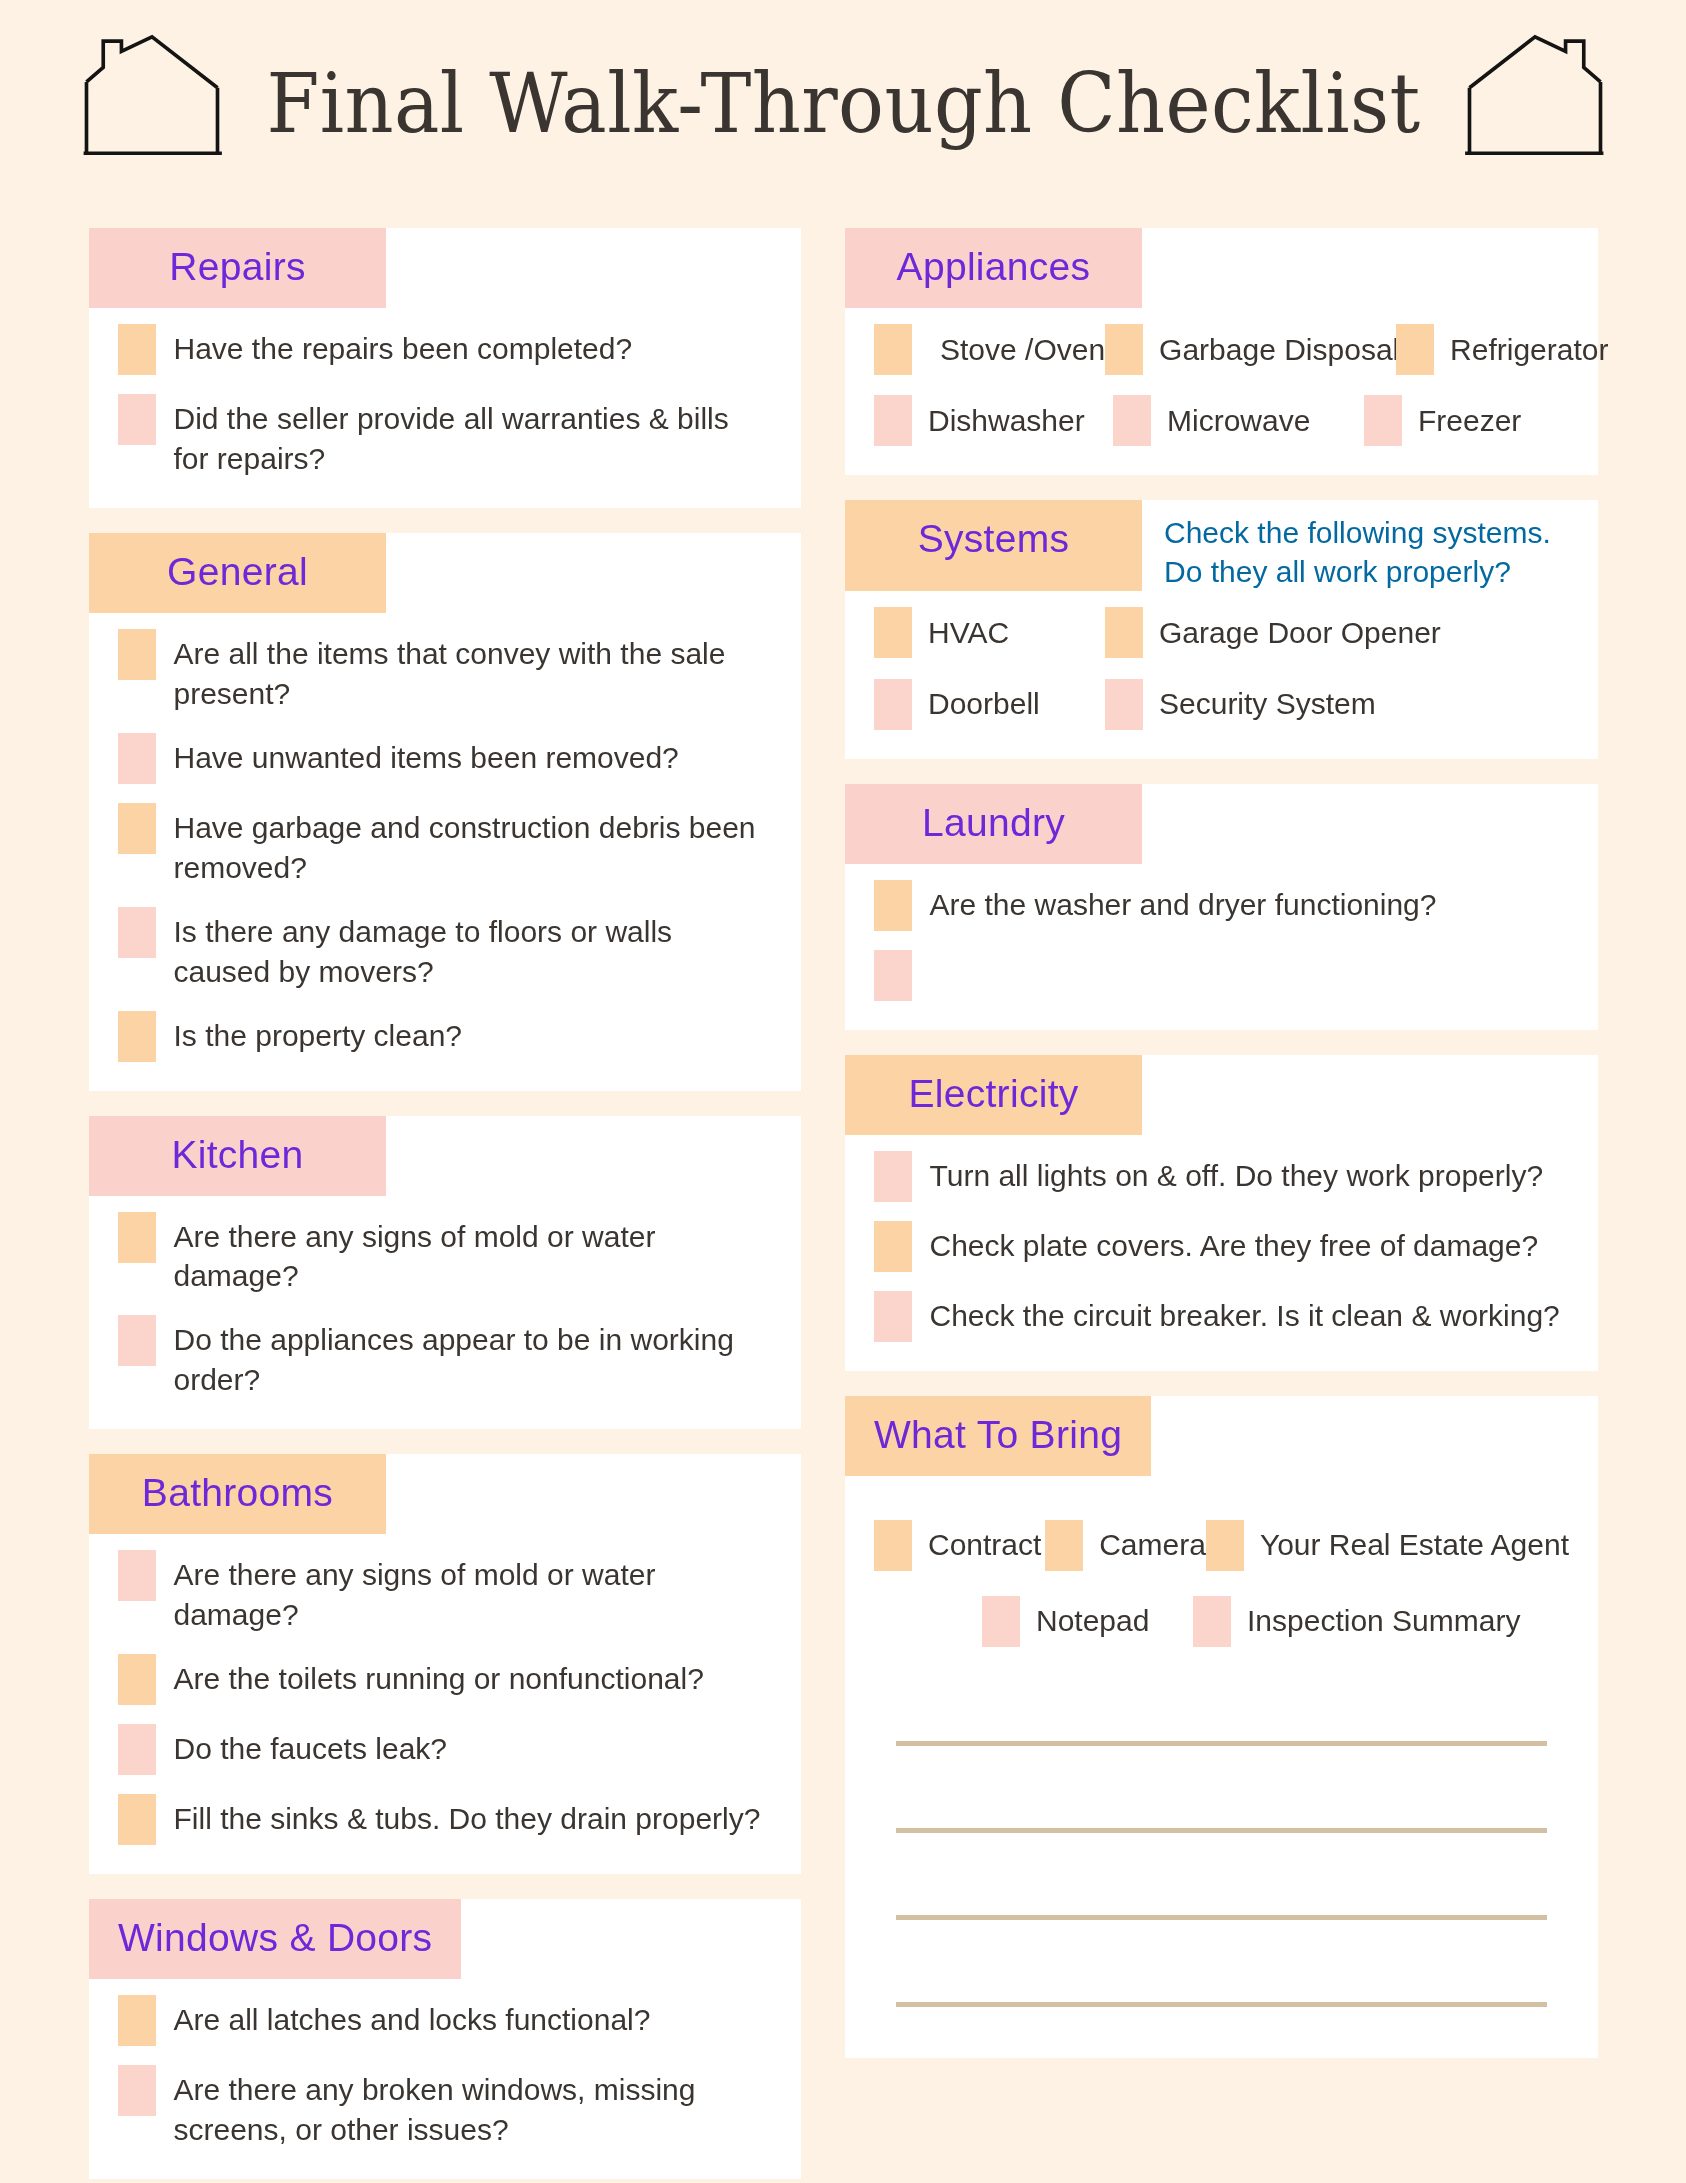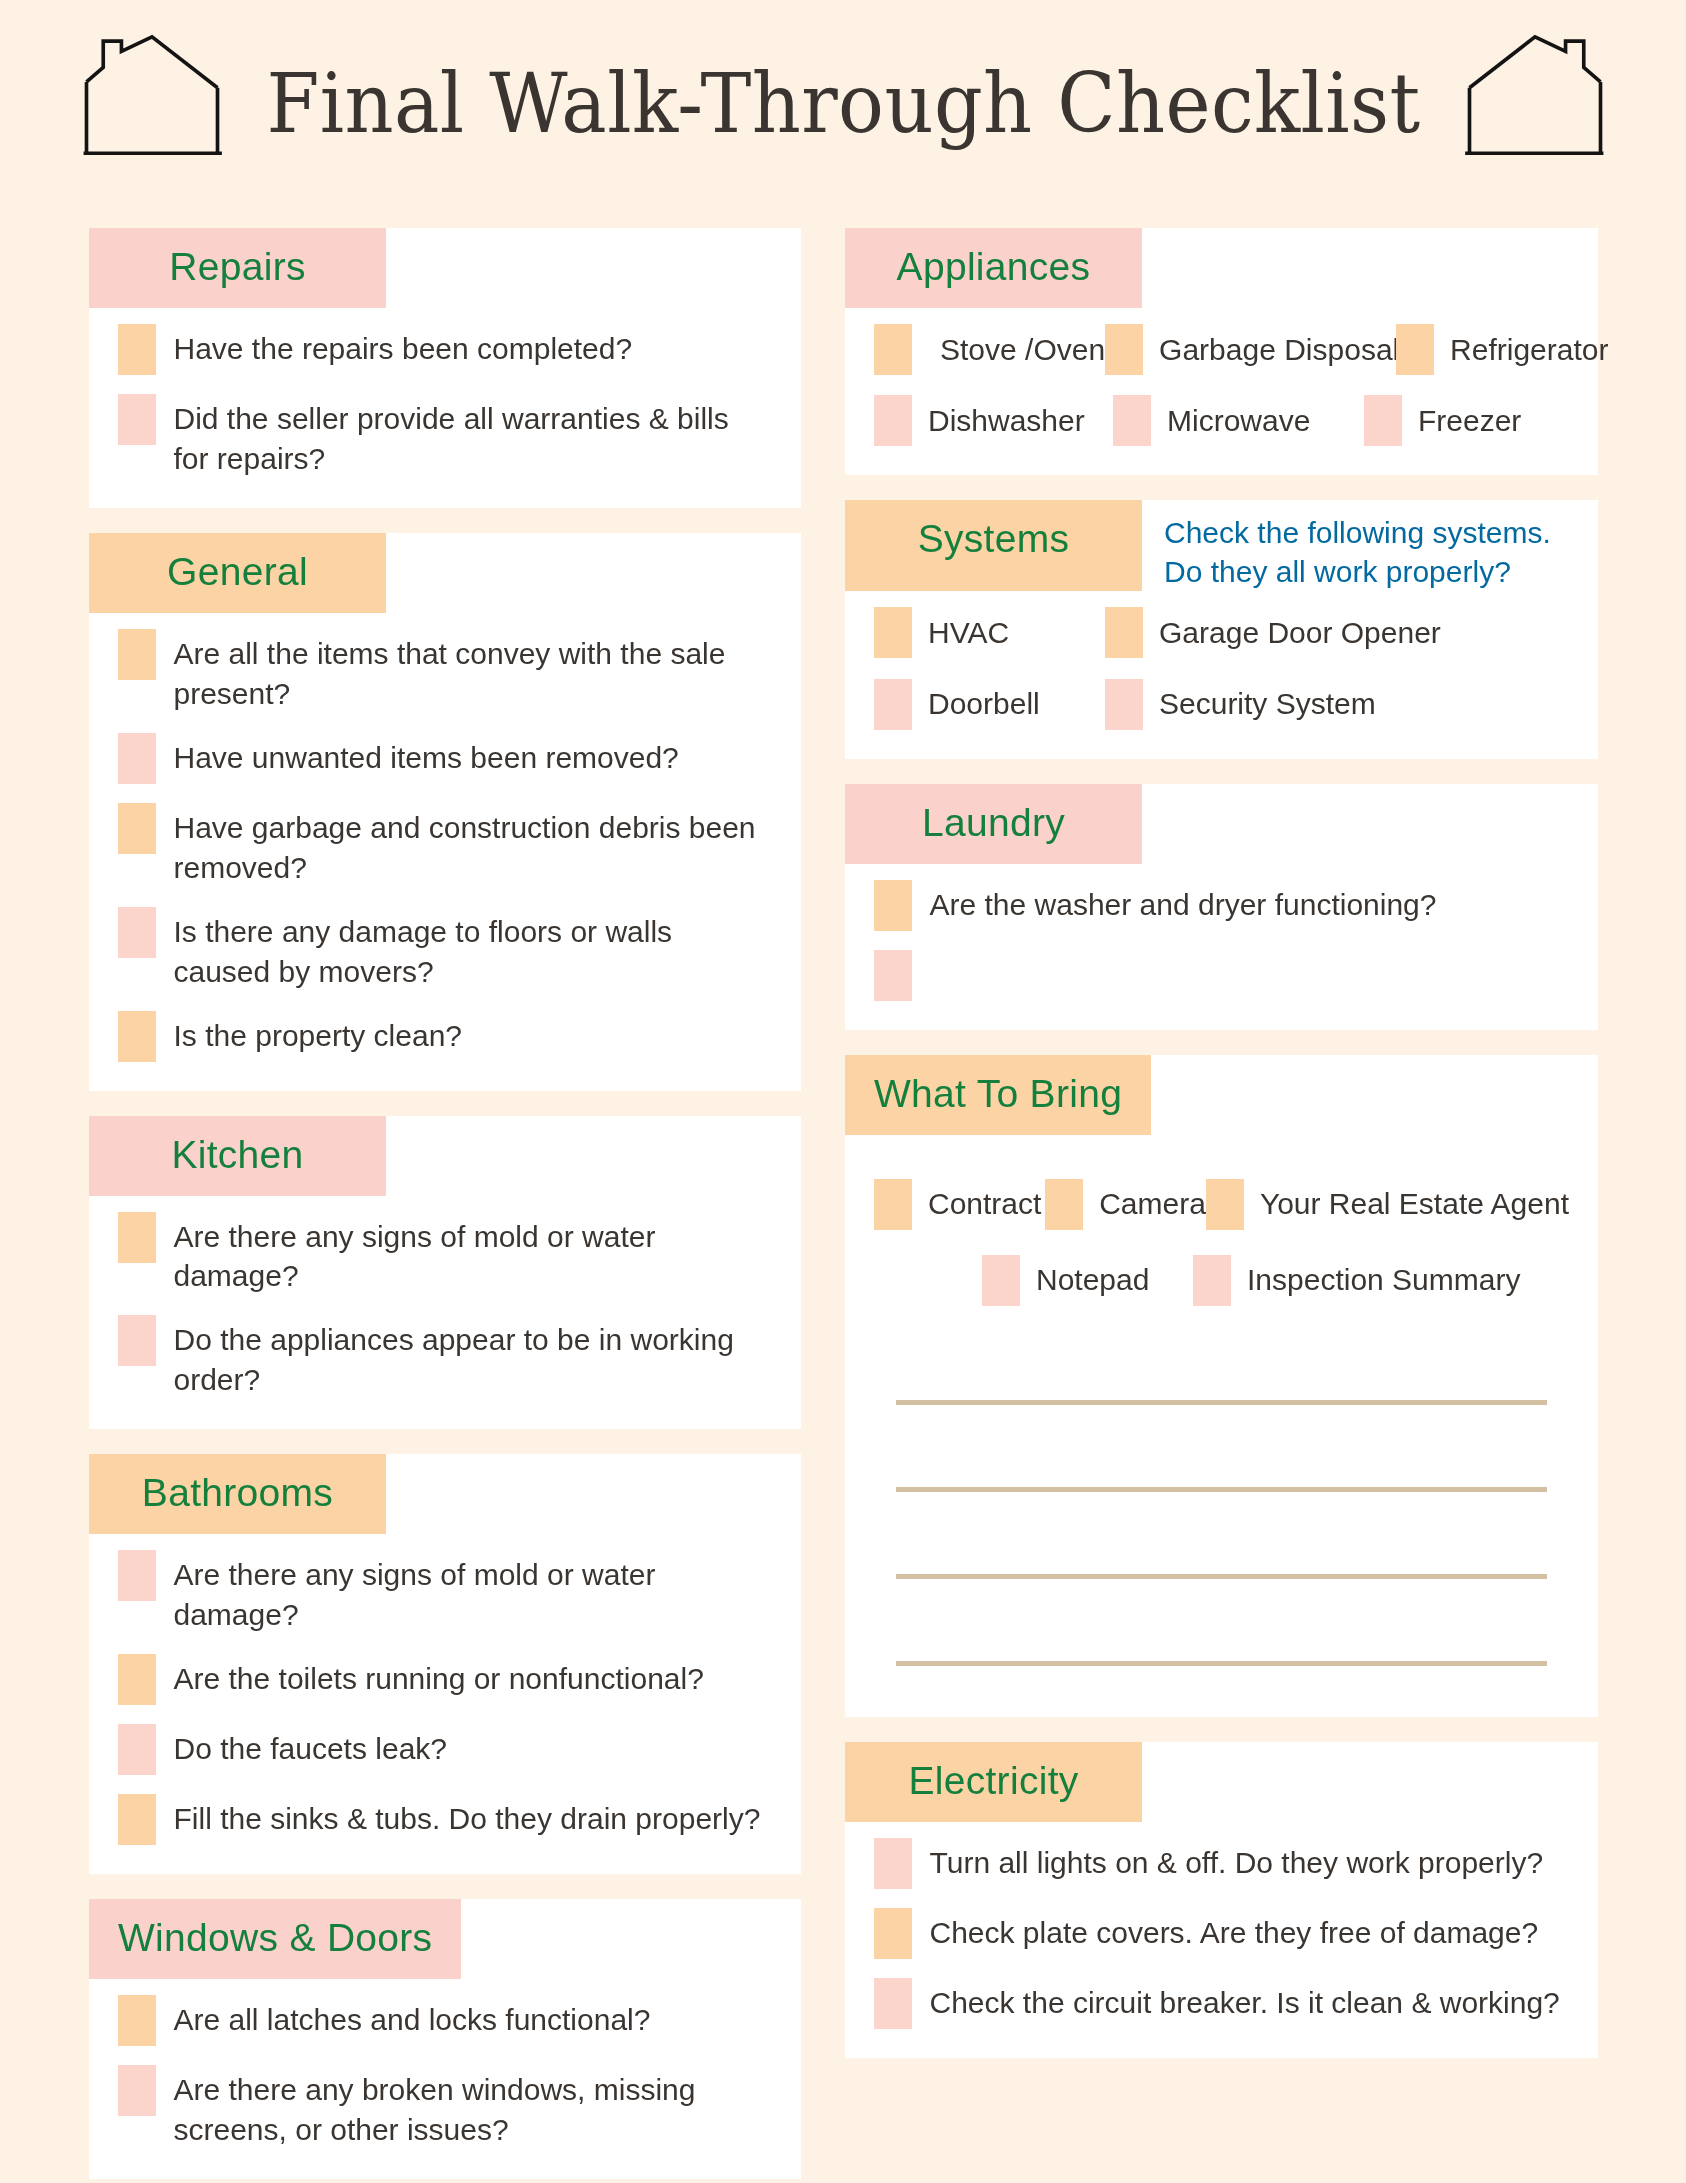--- a/index.html
+++ b/index.html
@@ -62,21 +62,21 @@
     background: #FFFFFF;
     position: relative;
   }
   .card-head {
     display: flex;
     align-items: stretch;
   }
   .sec-title {
     padding: 19px 29px 22px 29px;
     font-size: 39px;
-    color: #15803d;
+    color: #6d28d9;
     letter-spacing: 0.3px;
     line-height: 1.0;
     white-space: nowrap;
     box-sizing: border-box;
   }
   .sec-title.pink   { background: #FAD2CB; }
   .sec-title.orange { background: #FBD3A4; }
   .sec-title.wide   { min-width: 297px; }
   .sec-title.center { text-align: center; }
 
@@ -367,20 +367,40 @@
           <span class="q-text">Are the washer and dryer functioning?</span>
         </div>
         <div class="q-row">
           <span class="box pink"></span>
         </div>
       </div>
     </div>
 
     <div class="card">
       <div class="card-head">
+        <div class="sec-title orange wide center">Electricity</div>
+      </div>
+      <div class="card-body">
+        <div class="q-row">
+          <span class="box pink"></span>
+          <span class="q-text">Turn all lights on &amp; off. Do they work properly?</span>
+        </div>
+        <div class="q-row">
+          <span class="box orange"></span>
+          <span class="q-text">Check plate covers. Are they free of damage?</span>
+        </div>
+        <div class="q-row">
+          <span class="box pink"></span>
+          <span class="q-text">Check the circuit breaker. Is it clean &amp; working?</span>
+        </div>
+      </div>
+    </div>
+
+    <div class="card">
+      <div class="card-head">
         <div class="sec-title orange">What To Bring</div>
       </div>
       <div class="bring-body">
         <div class="bring-row">
           <span class="inline-item" style="width:218px;">
             <span class="box orange"></span>
             <span class="lbl">Contract</span>
           </span>
           <span class="inline-item" style="width:198px;">
             <span class="box orange"></span>
@@ -404,35 +424,15 @@
       </div>
 
       <div class="note-lines">
         <div class="note-line"></div>
         <div class="note-line"></div>
         <div class="note-line"></div>
         <div class="note-line"></div>
       </div>
     </div>
 
-    <div class="card">
-      <div class="card-head">
-        <div class="sec-title orange wide center">Electricity</div>
-      </div>
-      <div class="card-body">
-        <div class="q-row">
-          <span class="box pink"></span>
-          <span class="q-text">Turn all lights on &amp; off. Do they work properly?</span>
-        </div>
-        <div class="q-row">
-          <span class="box orange"></span>
-          <span class="q-text">Check plate covers. Are they free of damage?</span>
-        </div>
-        <div class="q-row">
-          <span class="box pink"></span>
-          <span class="q-text">Check the circuit breaker. Is it clean &amp; working?</span>
-        </div>
-      </div>
-    </div>
-
   </div>
 </div>
 
 
 </body></html>

